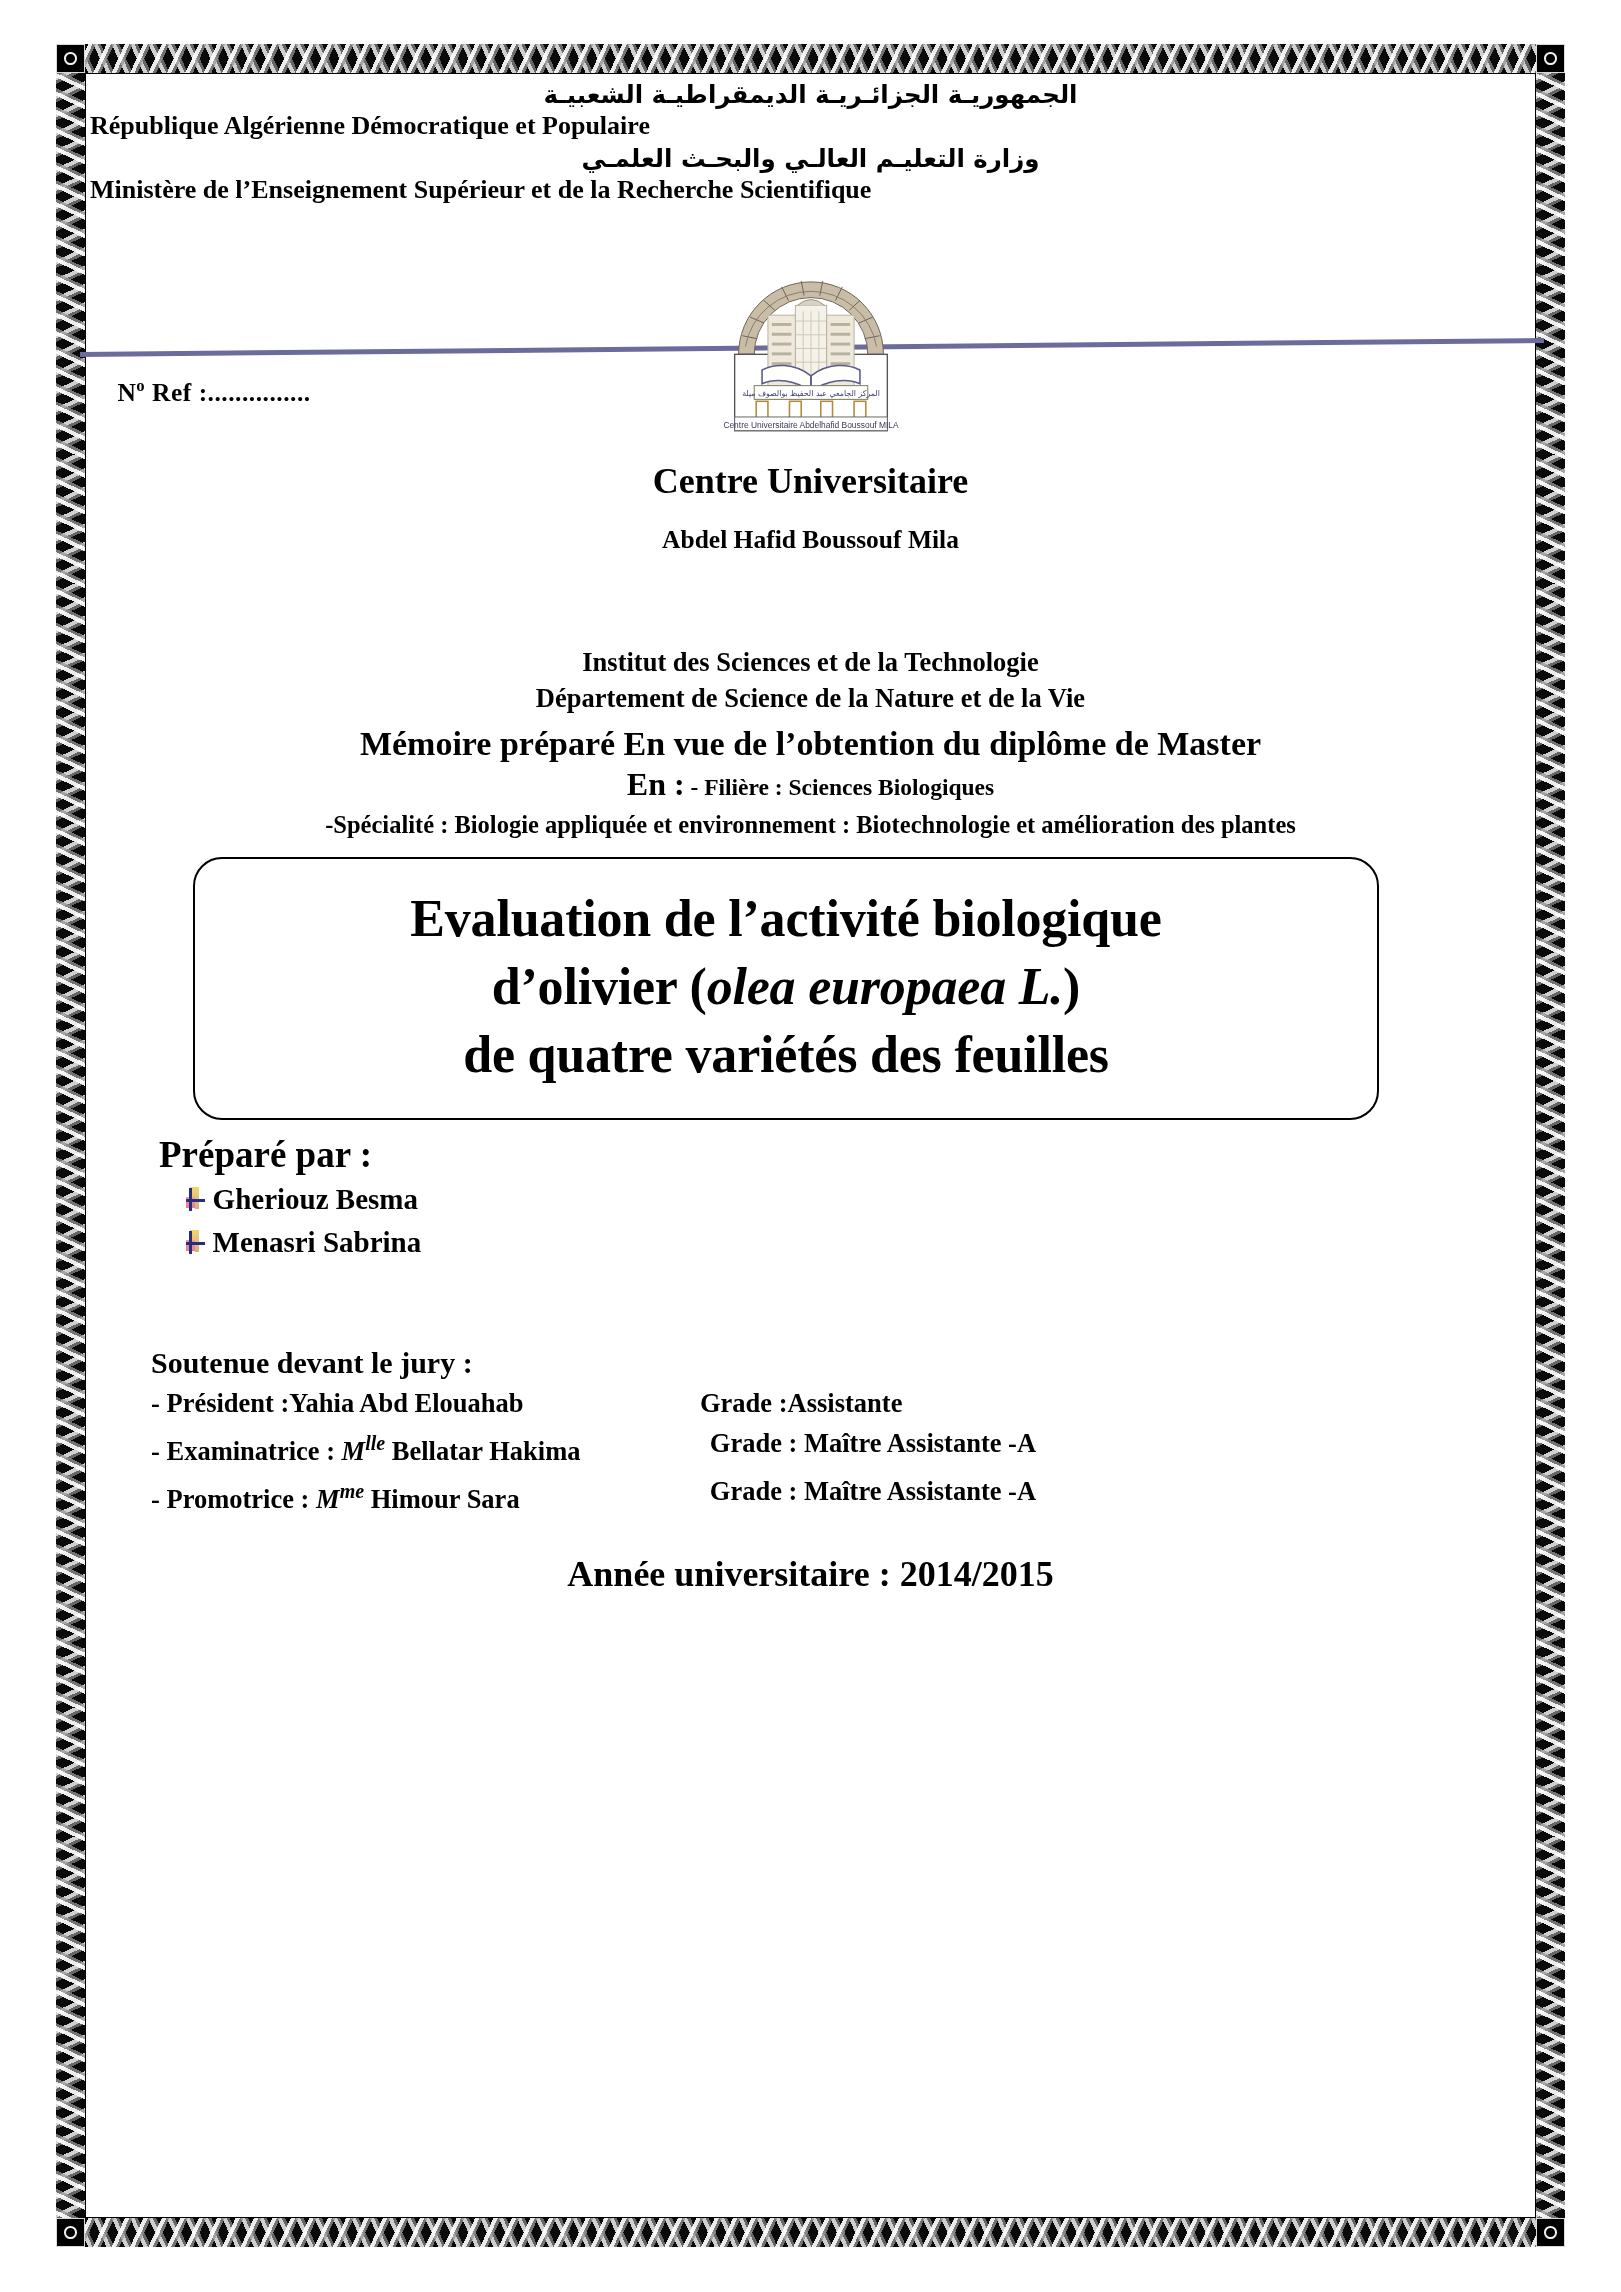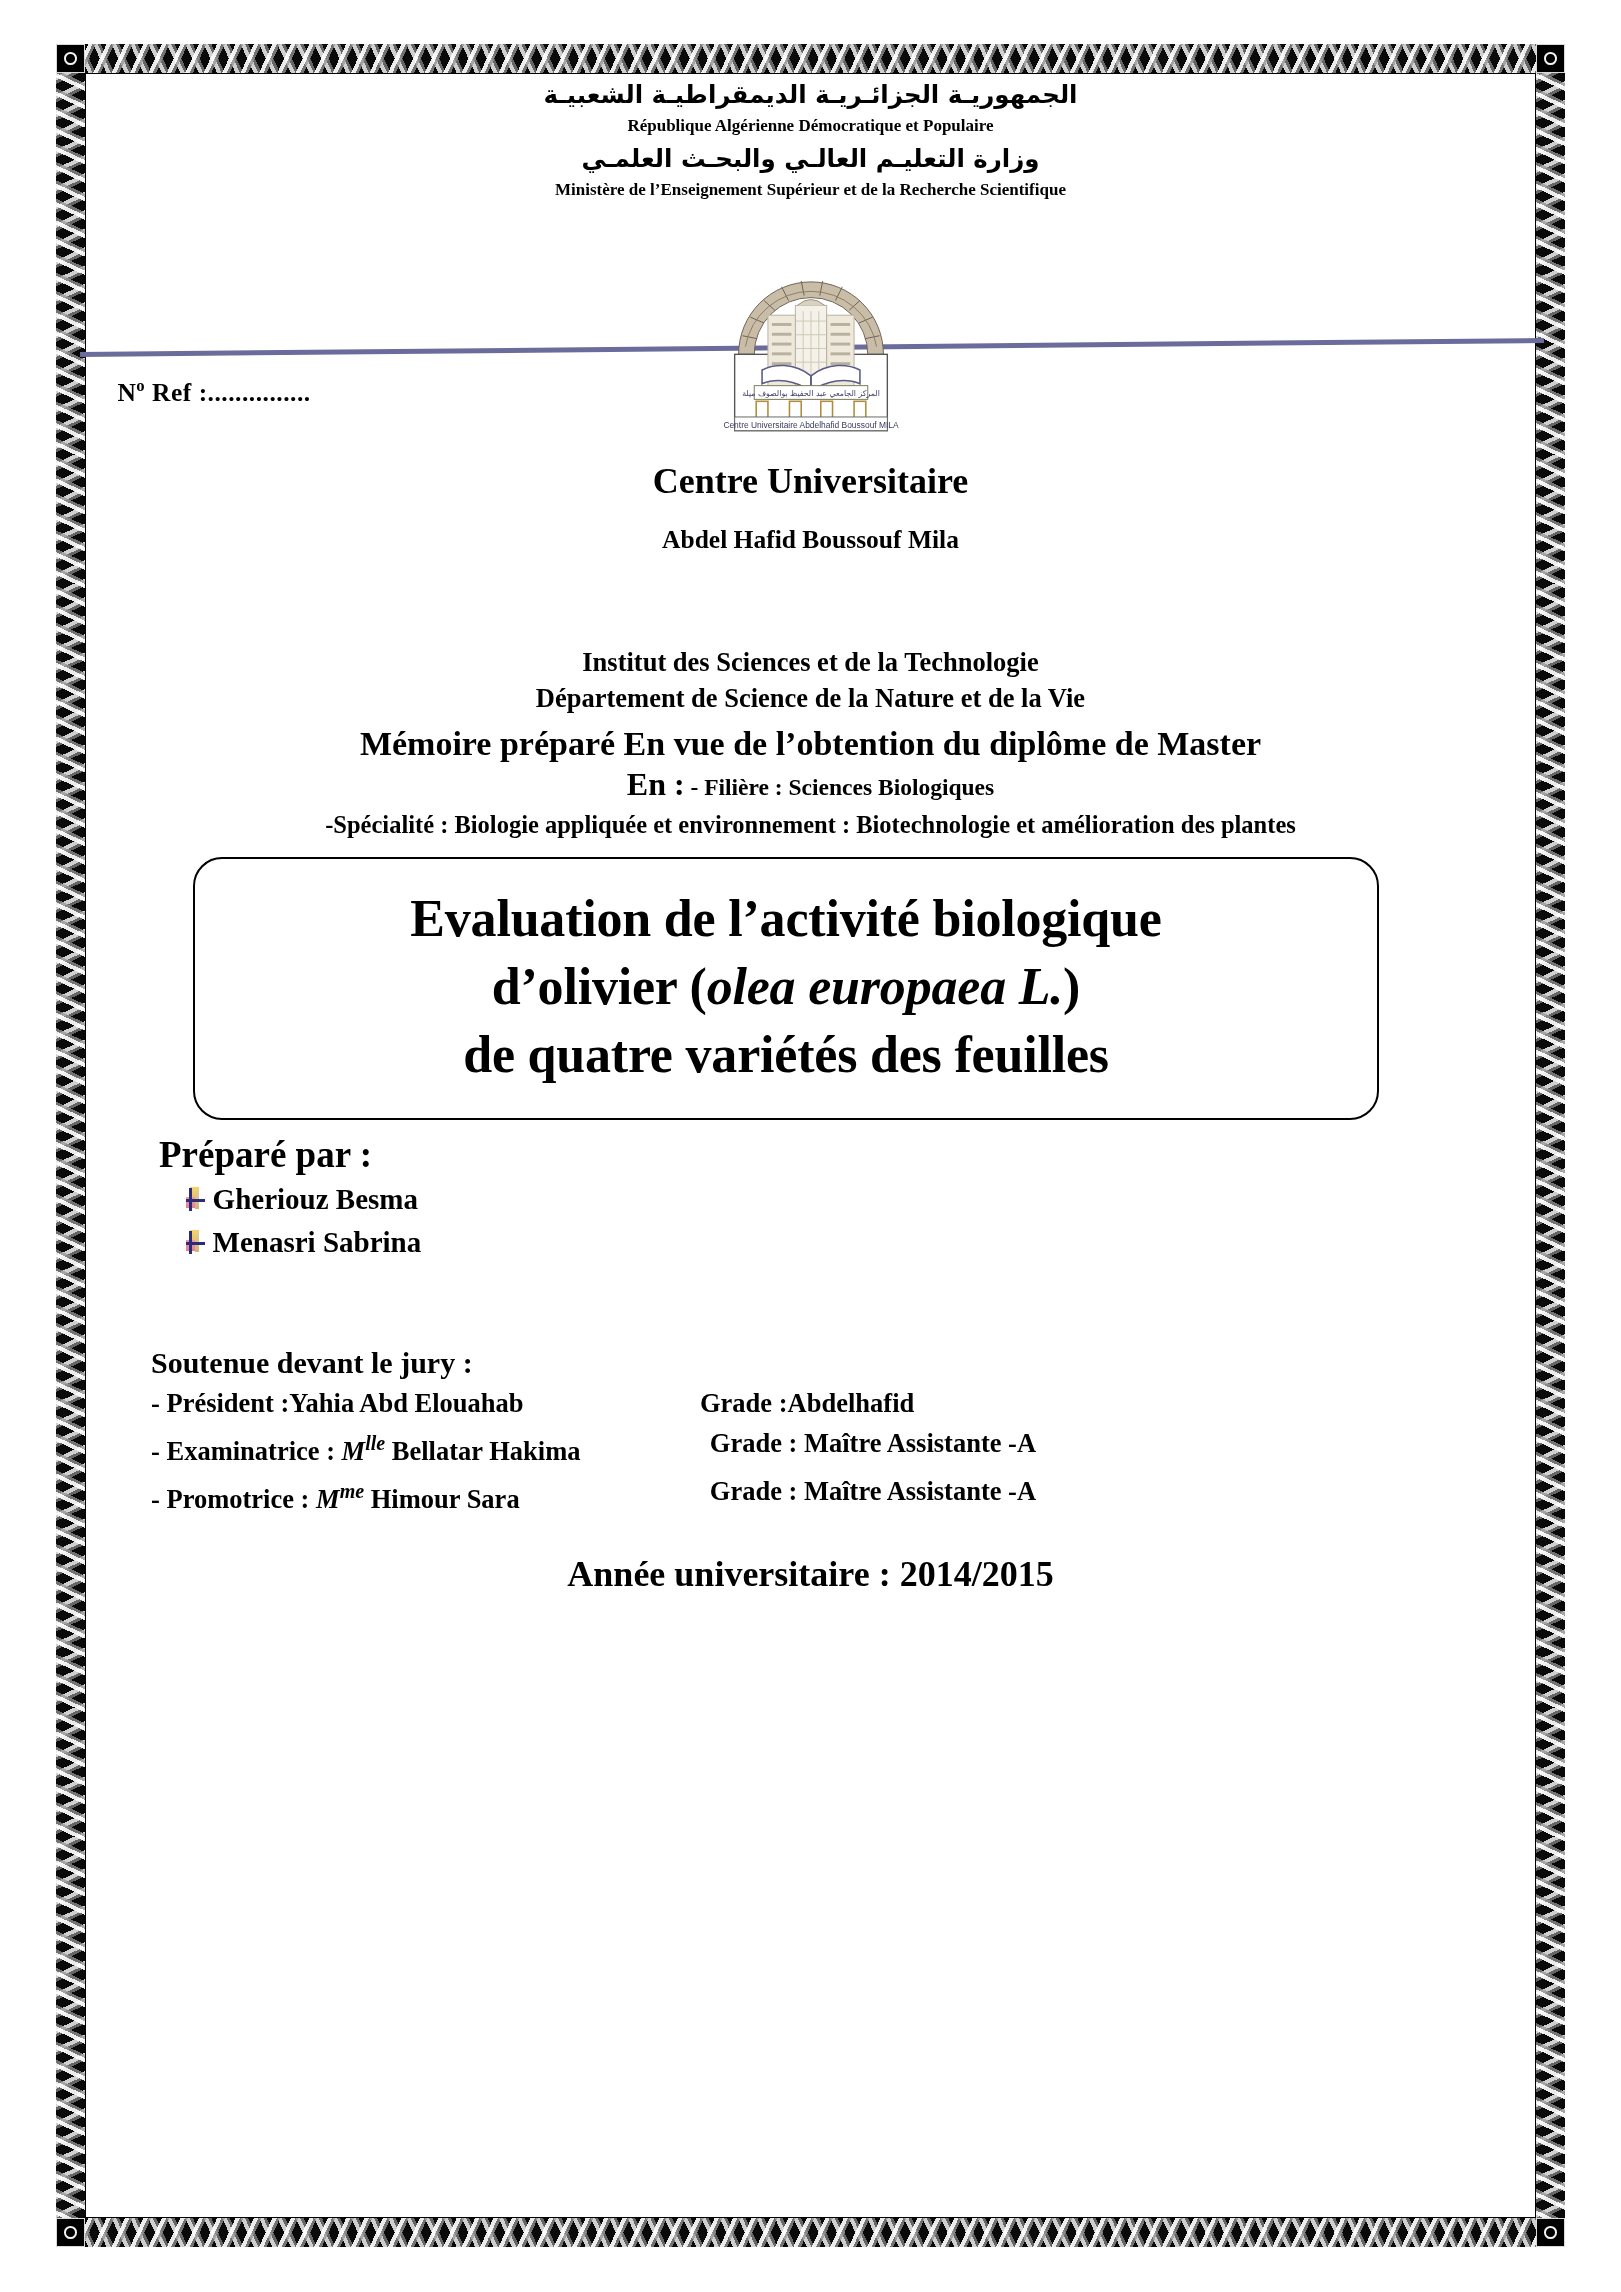--- a/index.html
+++ b/index.html
@@ -119,23 +119,22 @@
     font-family: "DejaVu Sans", "Liberation Sans", sans-serif;
     direction: rtl;
     font-weight: bold;
     text-align: center;
     letter-spacing: 0px;
   }
   .ar1 { font-size: 24.5px; line-height: 33px; }
   .ar2 { font-size: 24.5px; line-height: 33px; margin-top: 2px; }
 
   .fr-head {
-    text-align: center;
-    font-weight: bold;
-    font-size: 17px;
+    font-weight: bold;
+    font-size: 26px;
     line-height: 29px;
   }
 
   .rule-blue {
     position: absolute;
     left: -9.8px;
     right: -13.7px;
     top: 267px;
     height: 4.9px;
     background: #6b6b9c;
@@ -444,21 +443,21 @@
           <span>Menasri Sabrina</span>
         </li>
       </ul>
     </div>
 
     <div class="jury">
       <div class="jlabel">Soutenue devant le jury :</div>
 
       <div class="jrow">
         <span class="who">- Président :Yahia Abd Elouahab</span>
-        <span class="grade">Grade :Abdelhafid</span>
+        <span class="grade">Grade :Assistante</span>
       </div>
 
       <div class="jrow">
         <span class="who"><span>- Examinatrice : </span><span class="msup"><span>M</span><sup>lle</sup></span><span> Bellatar Hakima</span></span>
         <span class="grade ind">Grade : Maître  Assistante -A</span>
       </div>
 
       <div class="jrow">
         <span class="who"><span>- Promotrice : </span><span class="msup"><span>M</span><sup>me</sup></span><span> Himour Sara</span></span>
         <span class="grade ind">Grade : Maître  Assistante -A</span>

